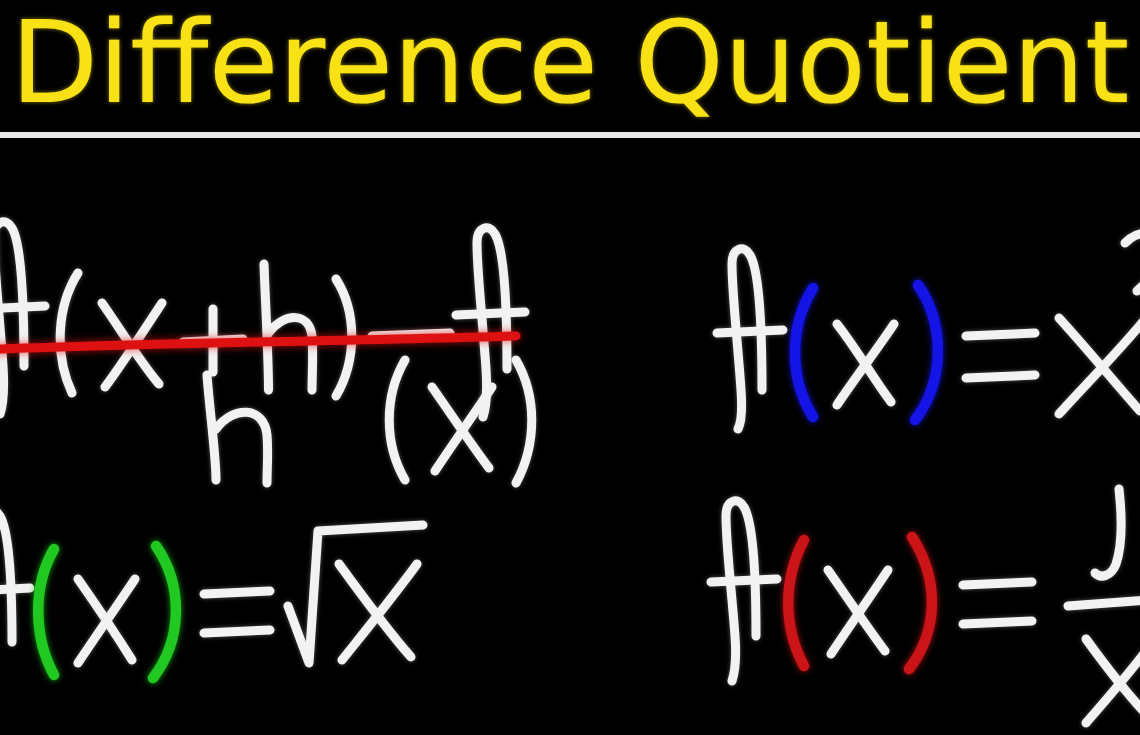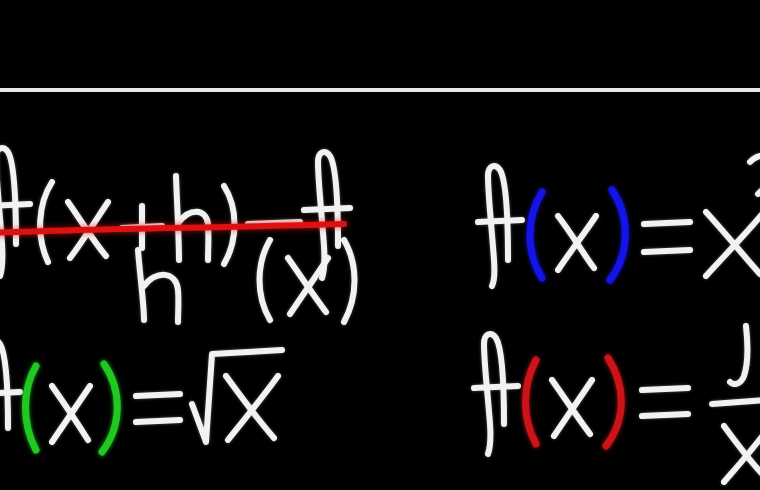--- a/index.html
+++ b/index.html
@@ -68,20 +68,23 @@
   .glow-green { filter: drop-shadow(0 0 2px rgba(33,200,33,0.8)); }
   .glow-red   { filter: drop-shadow(0 0 2px rgba(203,20,24,0.85)); }
   .glow-redbar{ filter: drop-shadow(0 0 3px rgba(221,17,17,0.75)); }
   .glow-white { filter: drop-shadow(0 0 1.5px rgba(255,255,255,0.35)); }
 </style>
 </head>
 <body>
 
 <div id="screen">
 
+  <div id="title-band">
+    <div id="title-text">Difference Quotient</div>
+  </div>
   <div id="title-divider"></div>
 
   <div id="board">
 
     <div class="eq" style="left:-14px; top:26px;">
       <svg width="380" height="200" viewBox="0 0 380 200" aria-hidden="true">
 
         <g class="stroke-white glow-white" stroke-width="6">
           <path d="M 30 126 C 30 84, 28 44, 22 34 C 18 27, 10 29, 10 40 C 10 60, 14 96, 16 126 C 17 142, 16 152, 14 158"></path>
           <path d="M 0 88 L 44 86"></path>

